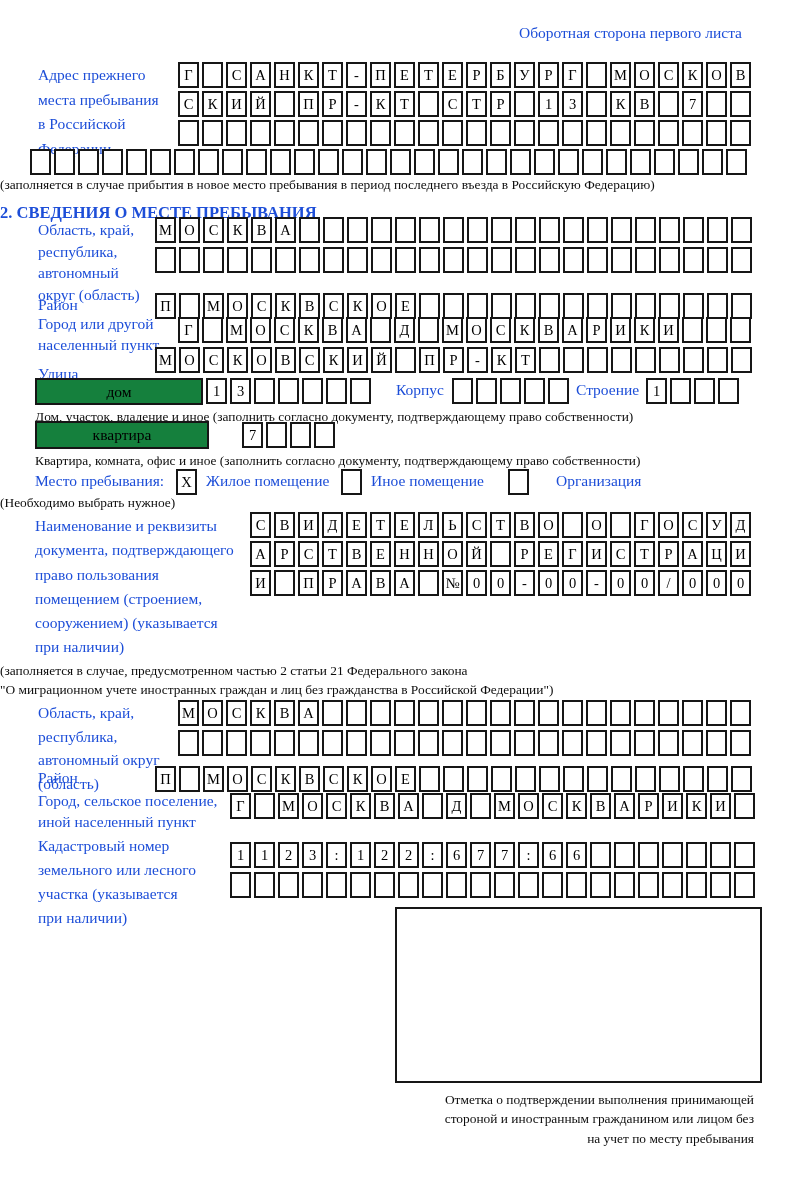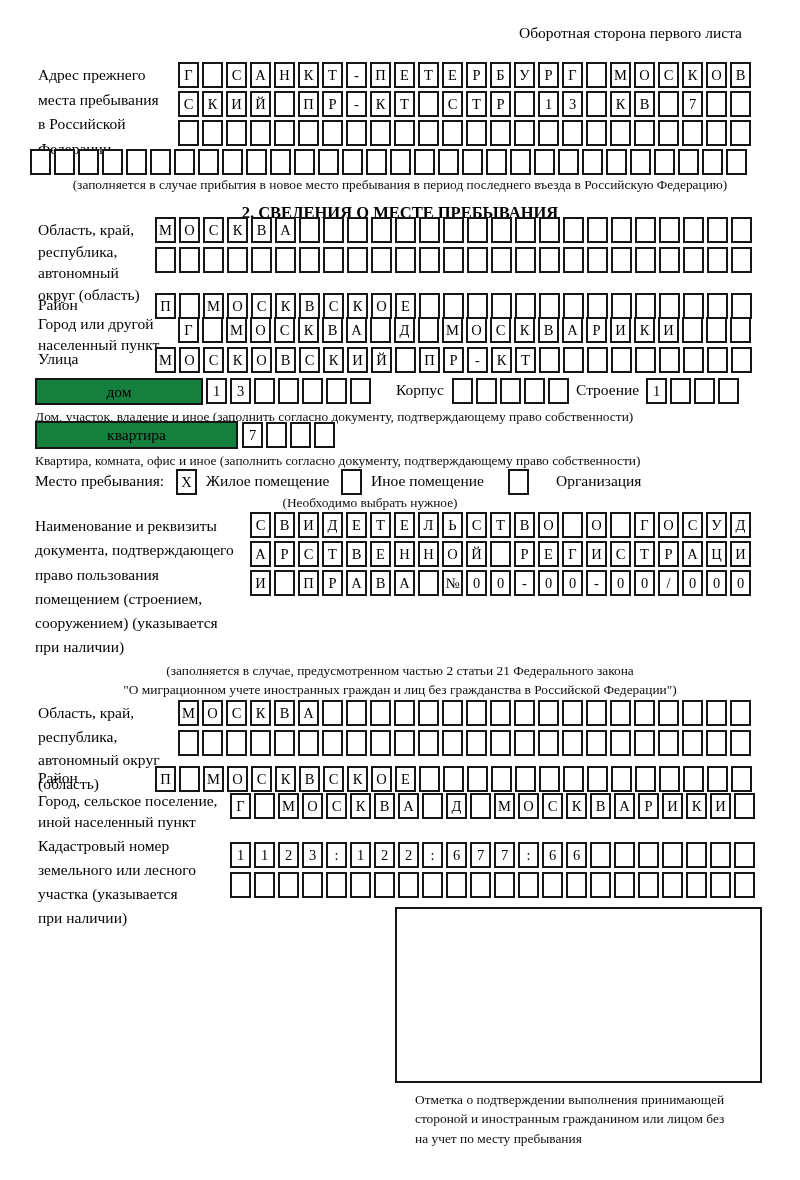--- a/index.html
+++ b/index.html
@@ -1,20 +1,20 @@
 <!DOCTYPE html>
 <html><head>
 <meta charset="utf-8">
 <style>
   html,body{margin:0;padding:0;background:#fff;}
   body{font-family:"Liberation Serif","DejaVu Serif",serif;color:#000;}
   .page{position:relative;width:800px;height:1180px;background:#fff;overflow:hidden;}
-  .lbl{position:absolute;font-size:15.5px;color:#000000;}
+  .lbl{position:absolute;font-size:15.5px;color:#1d4ed8;}
   .cap{position:absolute;font-size:13.4px;color:#0d0d0d;}
-  .center{left:0;width:800px;text-align:center;}
+  .center{left:0;width:800px;}
   .bold{font-weight:bold;}
   .cellrow{position:absolute;display:flex;gap:3px;}
   .cell{width:21px;height:26px;flex:0 0 21px;border:2px solid #161616;box-sizing:border-box;
         display:flex;align-items:center;justify-content:center;font-size:14.5px;line-height:1;
         background:#fff;}
   .abscell{position:absolute;width:21px;height:26px;border:2px solid #161616;box-sizing:border-box;
         display:flex;align-items:center;justify-content:center;font-size:14.5px;background:#fff;}
   .widebox{position:absolute;border:2px solid #161616;box-sizing:border-box;background:#15803d;
         display:flex;align-items:center;justify-content:center;font-size:15.5px;}
   .bigbox{position:absolute;border:2px solid #161616;box-sizing:border-box;background:#fff;}
@@ -260,21 +260,21 @@
       <span class="cell">А</span>
       <span class="cell">Р</span>
       <span class="cell">И</span>
       <span class="cell">К</span>
       <span class="cell">И</span>
       <span class="cell"></span>
       <span class="cell"></span>
       <span class="cell"></span>
     </div>
 
-  <div class="lbl" style="left:38px;top:350px;">Улица</div>
+  <div class="lbl" style="left:38px;top:365px;">Улица</div>
   <div class="cellrow" style="left:155px;top:347px;">
       <span class="cell">М</span>
       <span class="cell">О</span>
       <span class="cell">С</span>
       <span class="cell">К</span>
       <span class="cell">О</span>
       <span class="cell">В</span>
       <span class="cell">С</span>
       <span class="cell">К</span>
       <span class="cell">И</span>
@@ -316,21 +316,21 @@
     </div>
   <div class="lbl" style="left:576px;top:381px;">Строение</div>
   <div class="cellrow" style="left:646px;top:378px;">
       <span class="cell">1</span>
       <span class="cell"></span>
       <span class="cell"></span>
       <span class="cell"></span>
     </div>
   <div class="cap" style="left:35px;top:409px;">Дом, участок, владение и иное (заполнить согласно документу, подтверждающему право собственности)</div>
 
-  <div class="widebox" style="left:35px;top:421px;width:203px;height:28px;">квартира</div>
+  <div class="widebox" style="left:35px;top:421px;width:174px;height:28px;">квартира</div>
   <div class="cellrow" style="left:242px;top:422px;">
       <span class="cell">7</span>
       <span class="cell"></span>
       <span class="cell"></span>
       <span class="cell"></span>
     </div>
   <div class="cap" style="left:35px;top:453px;">Квартира, комната, офис и иное (заполнить согласно документу, подтверждающему право собственности)</div>
 
   <div class="lbl" style="left:35px;top:472px;">Место пребывания:</div>
   <div class="abscell" style="left:176px;top:469px;">X</div>
@@ -590,19 +590,19 @@
       <span class="cell"></span>
       <span class="cell"></span>
       <span class="cell"></span>
       <span class="cell"></span>
       <span class="cell"></span>
       <span class="cell"></span>
       <span class="cell"></span>
     </div>
 
   <div class="bigbox" style="left:395px;top:907px;width:367px;height:176px;"></div>
-  <div class="cap" style="left:415px;top:1090px;width:366px;text-align:left;line-height:19.3px;">
+  <div class="cap" style="left:388px;top:1090px;width:366px;text-align:right;line-height:19.3px;">
       <div>Отметка о подтверждении выполнения принимающей</div>
       <div>стороной и иностранным гражданином или лицом без</div>
       <div>на учет по месту пребывания</div>
     </div>
 
 </div>
 
 </body></html>

